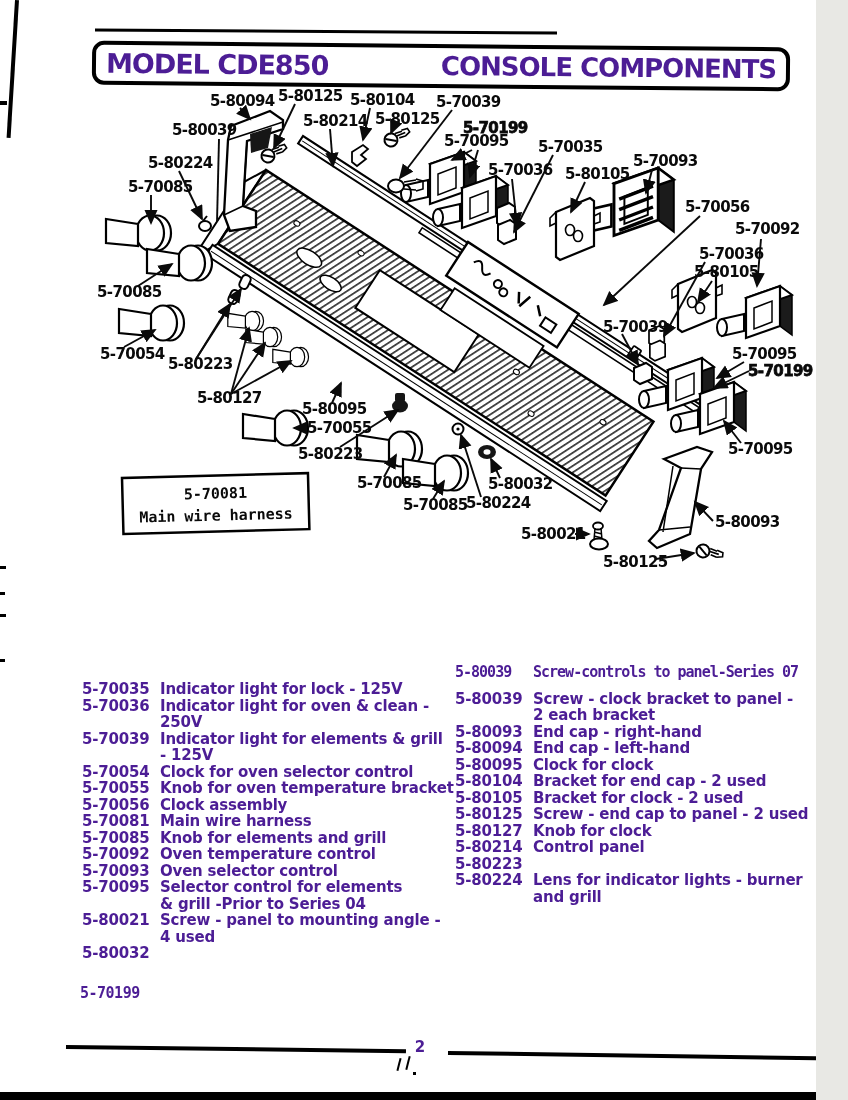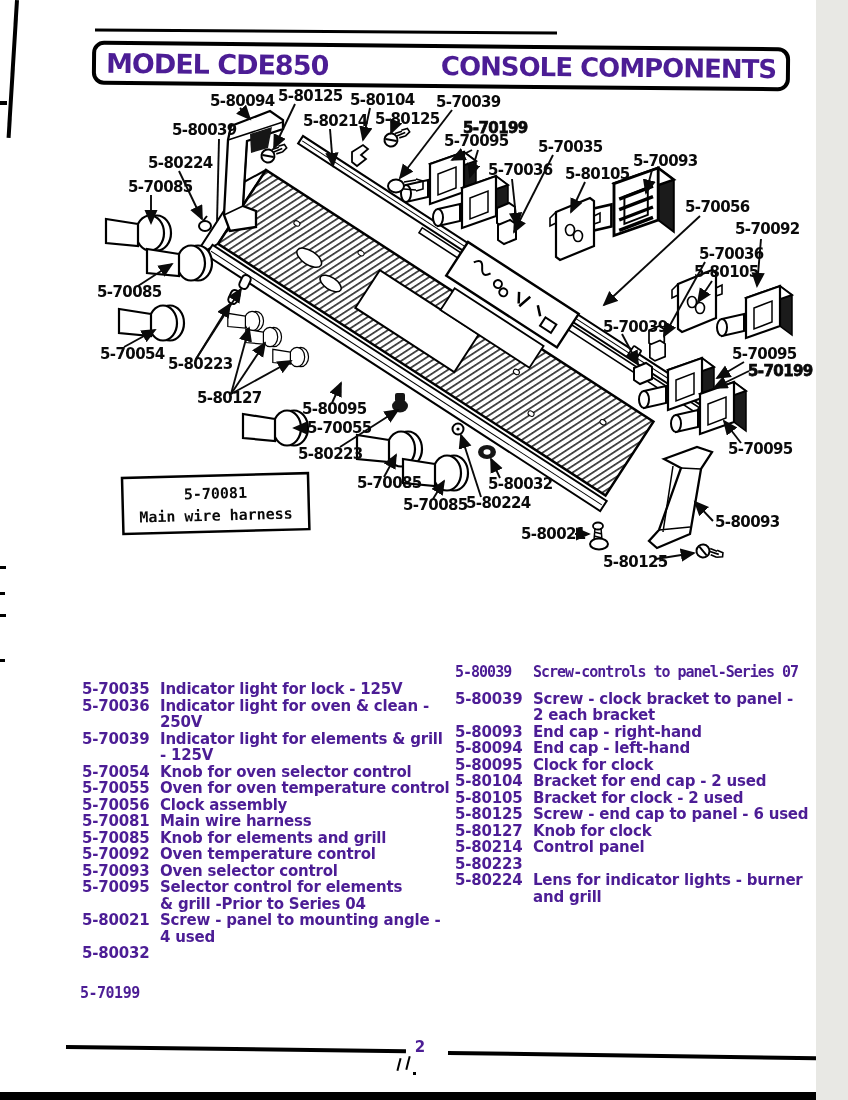--- a/index.html
+++ b/index.html
@@ -310,25 +310,25 @@
         <span class="desc">Indicator light for oven &amp; clean -
 250V</span>
       </div>
     <div class="prow">
         <span>5-70039</span>
         <span class="desc">Indicator light for elements &amp; grill
 - 125V</span>
       </div>
     <div class="prow">
         <span>5-70054</span>
-        <span class="desc">Knob for oven selector control</span>
+        <span class="desc">Clock for oven selector control</span>
       </div>
     <div class="prow">
         <span>5-70055</span>
-        <span class="desc">Oven for oven temperature control</span>
+        <span class="desc">Knob for oven temperature bracket</span>
       </div>
     <div class="prow">
         <span>5-70056</span>
         <span class="desc">Clock assembly</span>
       </div>
     <div class="prow">
         <span>5-70081</span>
         <span class="desc">Main wire harness</span>
       </div>
     <div class="prow">
@@ -383,21 +383,21 @@
     <div class="prow">
         <span>5-80104</span>
         <span class="desc">Bracket for end cap - 2 used</span>
       </div>
     <div class="prow">
         <span>5-80105</span>
         <span class="desc">Bracket for clock - 2 used</span>
       </div>
     <div class="prow">
         <span>5-80125</span>
-        <span class="desc">Screw - end cap to panel - 6 used</span>
+        <span class="desc">Screw - end cap to panel - 2 used</span>
       </div>
     <div class="prow">
         <span>5-80127</span>
         <span class="desc">Knob for clock</span>
       </div>
     <div class="prow">
         <span>5-80214</span>
         <span class="desc">Control panel</span>
       </div>
     <div class="prow">

